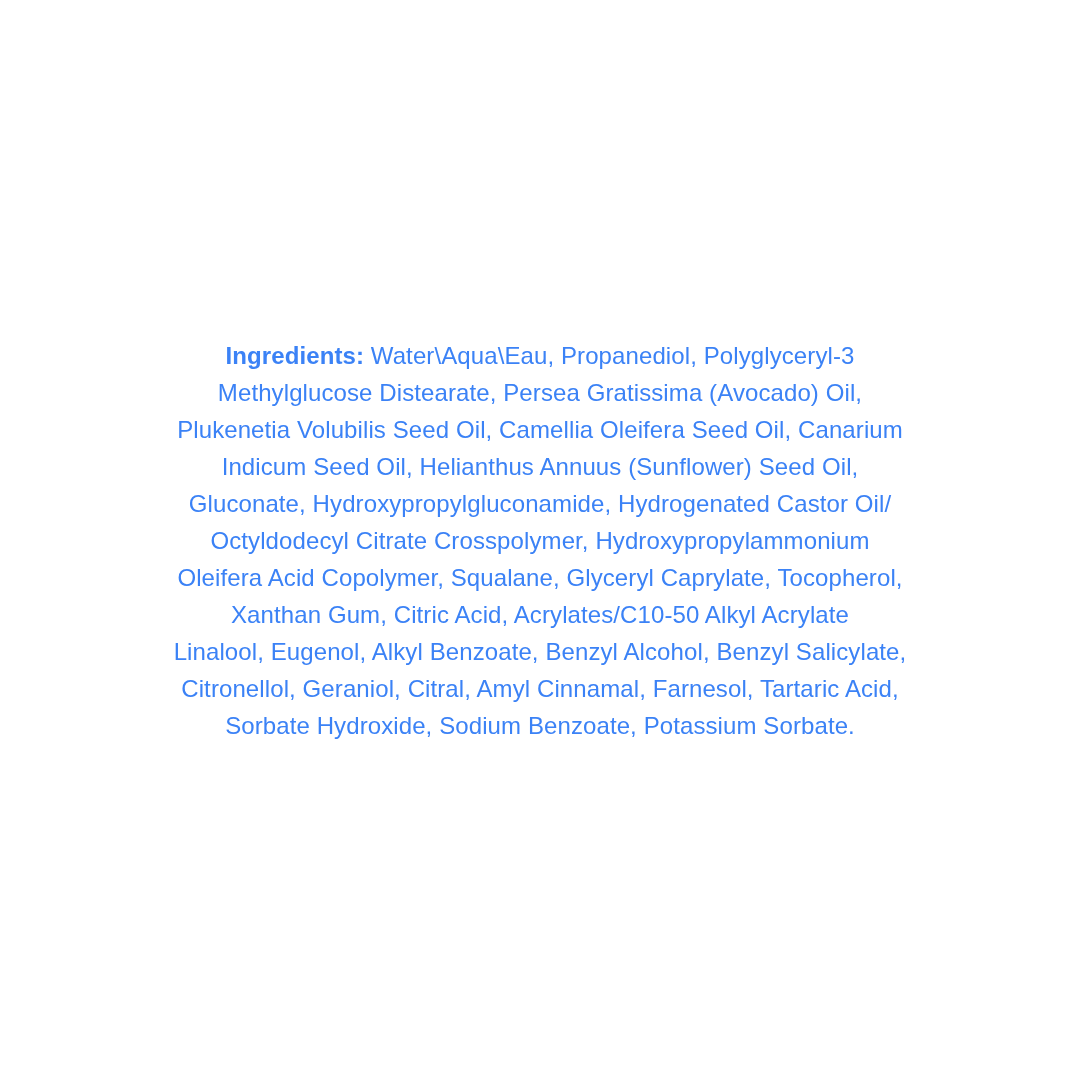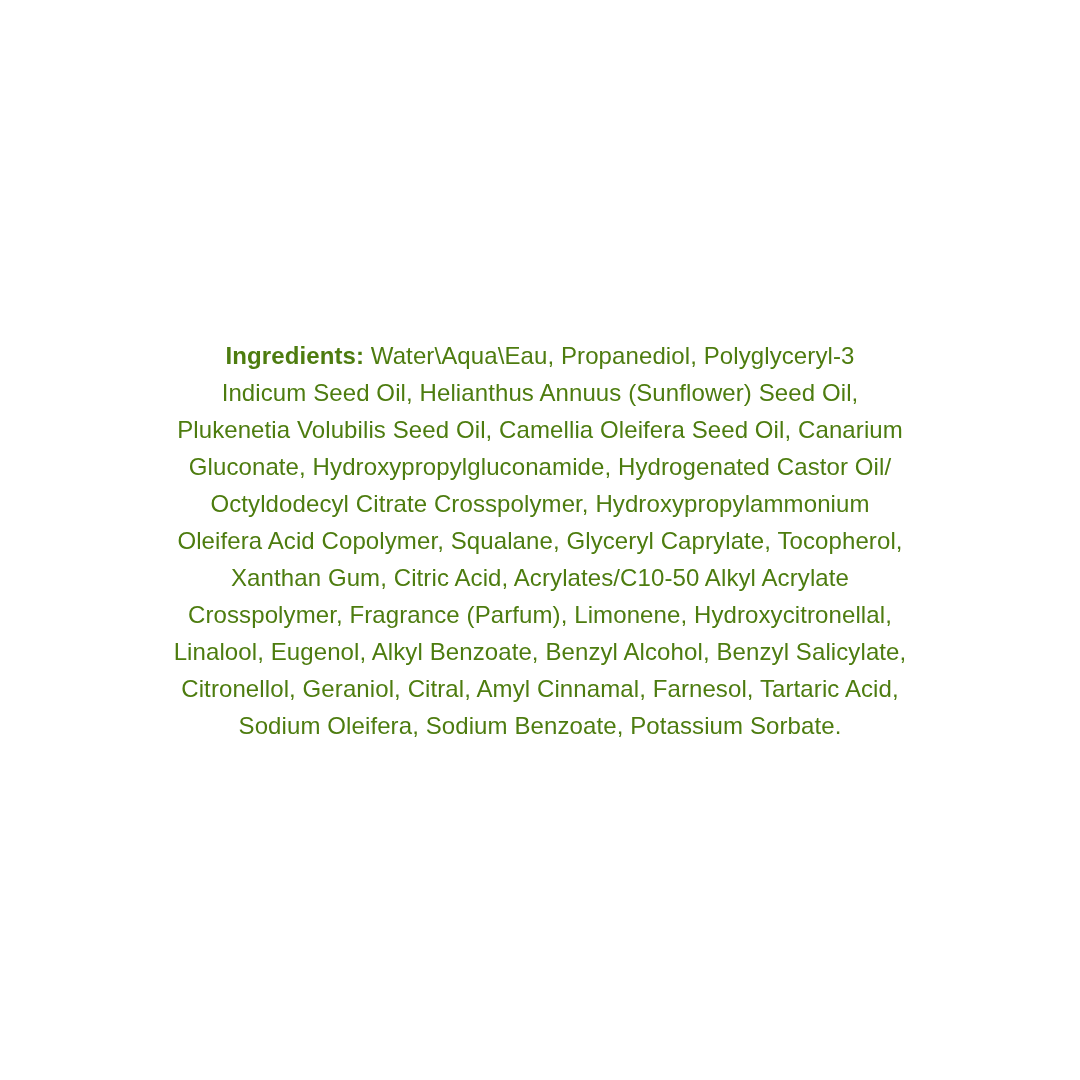--- a/index.html
+++ b/index.html
@@ -31,26 +31,26 @@
     white-space: nowrap;
   }
   .ingredients-label {
     font-weight: 700;
   }
 </style>
 </head>
 <body>
 
 <div class="canvas" style="background: rgb(255, 255, 255);">
-  <div class="ingredients-block" id="ingredients-block" style="color: #4d7c0f;">
+  <div class="ingredients-block" id="ingredients-block" style="color: #3b82f6;">
       <div class="ingredients-line"><span class="ingredients-label">Ingredients:</span> Water\Aqua\Eau, Propanediol, Polyglyceryl-3</div>
+      <div class="ingredients-line">Methylglucose Distearate, Persea Gratissima (Avocado) Oil,</div>
+      <div class="ingredients-line">Plukenetia Volubilis Seed Oil, Camellia Oleifera Seed Oil, Canarium</div>
       <div class="ingredients-line">Indicum Seed Oil, Helianthus Annuus (Sunflower) Seed Oil,</div>
-      <div class="ingredients-line">Plukenetia Volubilis Seed Oil, Camellia Oleifera Seed Oil, Canarium</div>
       <div class="ingredients-line">Gluconate, Hydroxypropylgluconamide, Hydrogenated Castor Oil/</div>
       <div class="ingredients-line">Octyldodecyl Citrate Crosspolymer, Hydroxypropylammonium</div>
       <div class="ingredients-line">Oleifera Acid Copolymer, Squalane, Glyceryl Caprylate, Tocopherol,</div>
       <div class="ingredients-line">Xanthan Gum, Citric Acid, Acrylates/C10-50 Alkyl Acrylate</div>
-      <div class="ingredients-line">Crosspolymer, Fragrance (Parfum), Limonene, Hydroxycitronellal,</div>
       <div class="ingredients-line">Linalool, Eugenol, Alkyl Benzoate, Benzyl Alcohol, Benzyl Salicylate,</div>
       <div class="ingredients-line">Citronellol, Geraniol, Citral, Amyl Cinnamal, Farnesol, Tartaric Acid,</div>
-      <div class="ingredients-line">Sodium Oleifera, Sodium Benzoate, Potassium Sorbate.</div>
+      <div class="ingredients-line">Sorbate Hydroxide, Sodium Benzoate, Potassium Sorbate.</div>
     </div>
 </div>
 
 </body></html>

